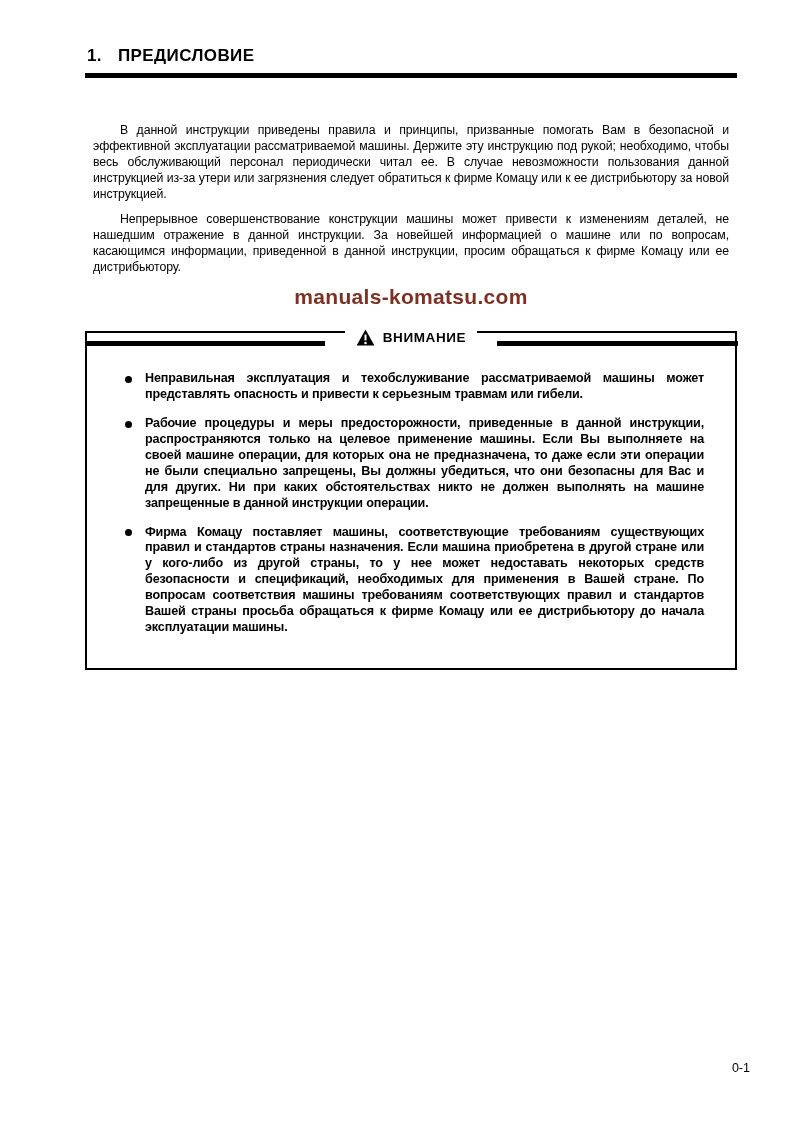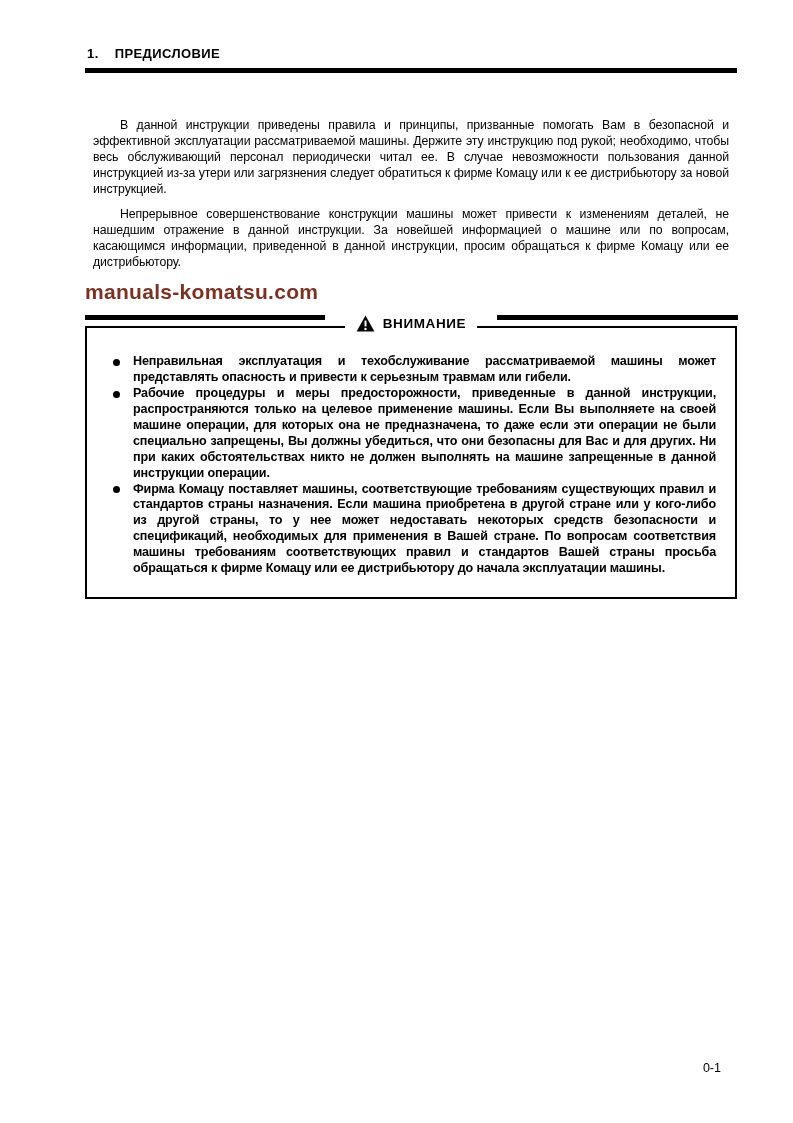--- a/index.html
+++ b/index.html
@@ -8,76 +8,76 @@
     width:793px; height:1123px;
     background:#ffffff;
     font-family:"Liberation Sans", sans-serif;
     color:#000;
     overflow:hidden;
     margin:0 auto;
   }
   .content { position:absolute; left:85px; top:46px; width:652px; }
 
   h1.doc-heading {
-    font-size:13px; font-weight:bold;
+    font-size:17px; font-weight:bold;
     margin:0 0 7px 2px; letter-spacing:0.4px;
   }
   h1.doc-heading .sec-num { margin-right:16px; }
   .heading-rule { height:4.5px; background:#000; margin-bottom:44px; }
 
   .intro p {
     margin:8px;
     font-size:12.3px; line-height:16.2px;
     text-align:justify; text-indent:27px;
     letter-spacing:-0.1px;
   }
 
   .watermark {
-    text-align:left;
+    text-align:center;
     font-size:21px; font-weight:bold;
     color:var(--wm-color, #7e3123);
     margin:10px 0 12px 0;
     letter-spacing:0.3px;
   }
 
   .warning-box {
     position:relative;
     border:2.5px solid #000;
     margin-top:22px;
     padding:22px 15px 16px 13px;
   }
   .warning-header {
     position:absolute; top:-13px; left:-2.5px; right:-2.5px;
-    height:26px; display:flex; align-items:flex-start;gap:20px;
+    height:26px; display:flex; align-items:flex-end;gap:20px;
   }
   .wh-bar { flex:1; height:5px; background:#000; }
   .wh-label {
     display:flex; align-items:center; gap:8px;
     padding:0 11px; background:#fff;
     font-weight:bold; font-size:13.5px; letter-spacing:0.6px;
   }
   .tri-icon { display:inline-flex; }
 
   ul.warning-list {
-    list-style:none; margin:4px; padding:0;
-    display:flex; flex-direction:column; 
+    list-style:none; margin:16px; padding:0;
+    display:flex; flex-direction:column; gap:13px;
   }
   ul.warning-list li { display:flex; gap:13px; padding-left:9px; }
   .bullet {
     flex:none; width:7px; height:7px; border-radius:50%;
     background:#000; margin-top:4.5px;
   }
   .wtext {
     font-size:12.6px; font-weight:bold;
     line-height:15.9px; text-align:justify;
     letter-spacing:-0.15px;
   }
 
   .page-number {
-    position:absolute; right:72px; bottom:48px;
+    position:absolute; right:43px; bottom:48px;
     font-size:12.5px;
   }
 </style>
 </head>
 <body>
 
 <div class="page">
   <div class="content">
 
     <h1 class="doc-heading">

